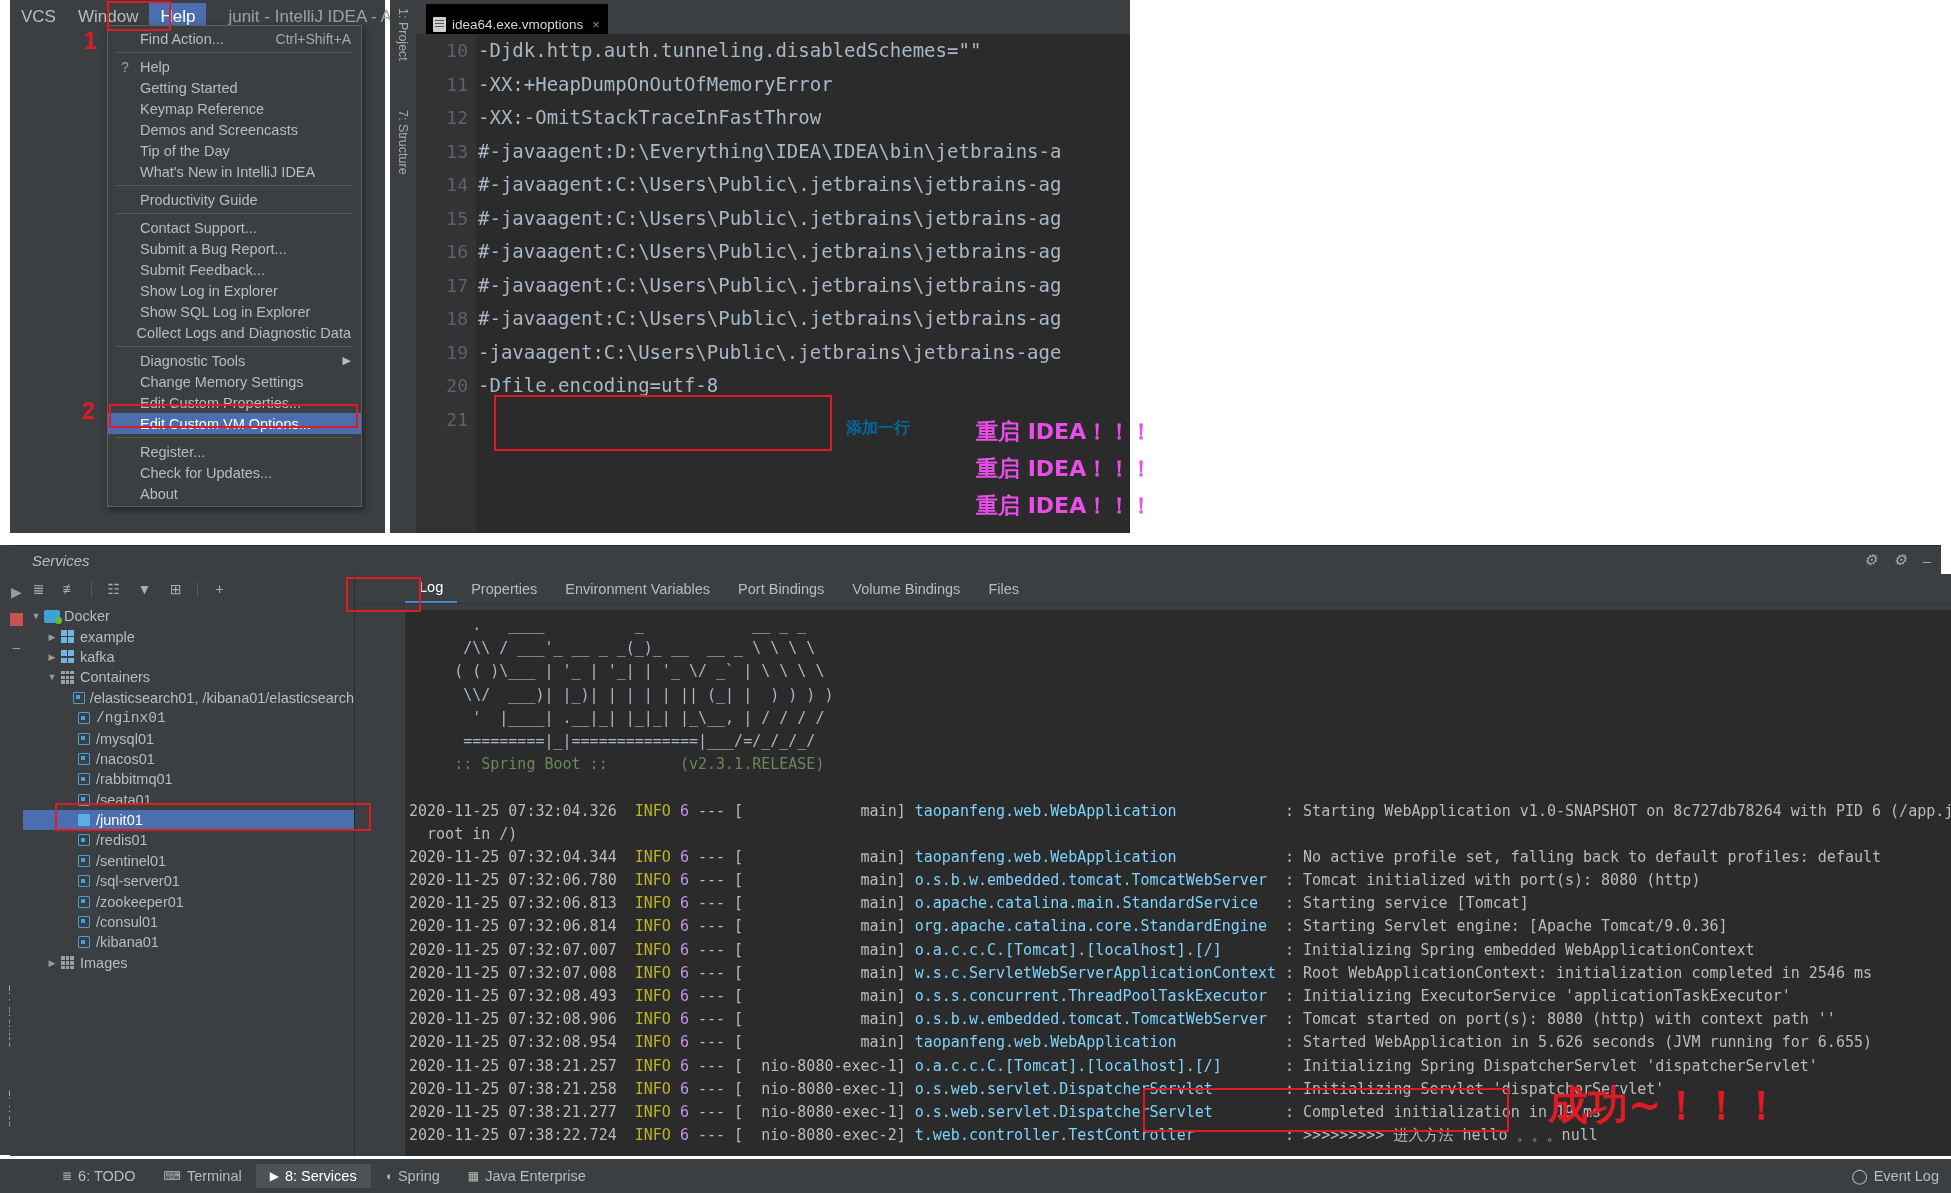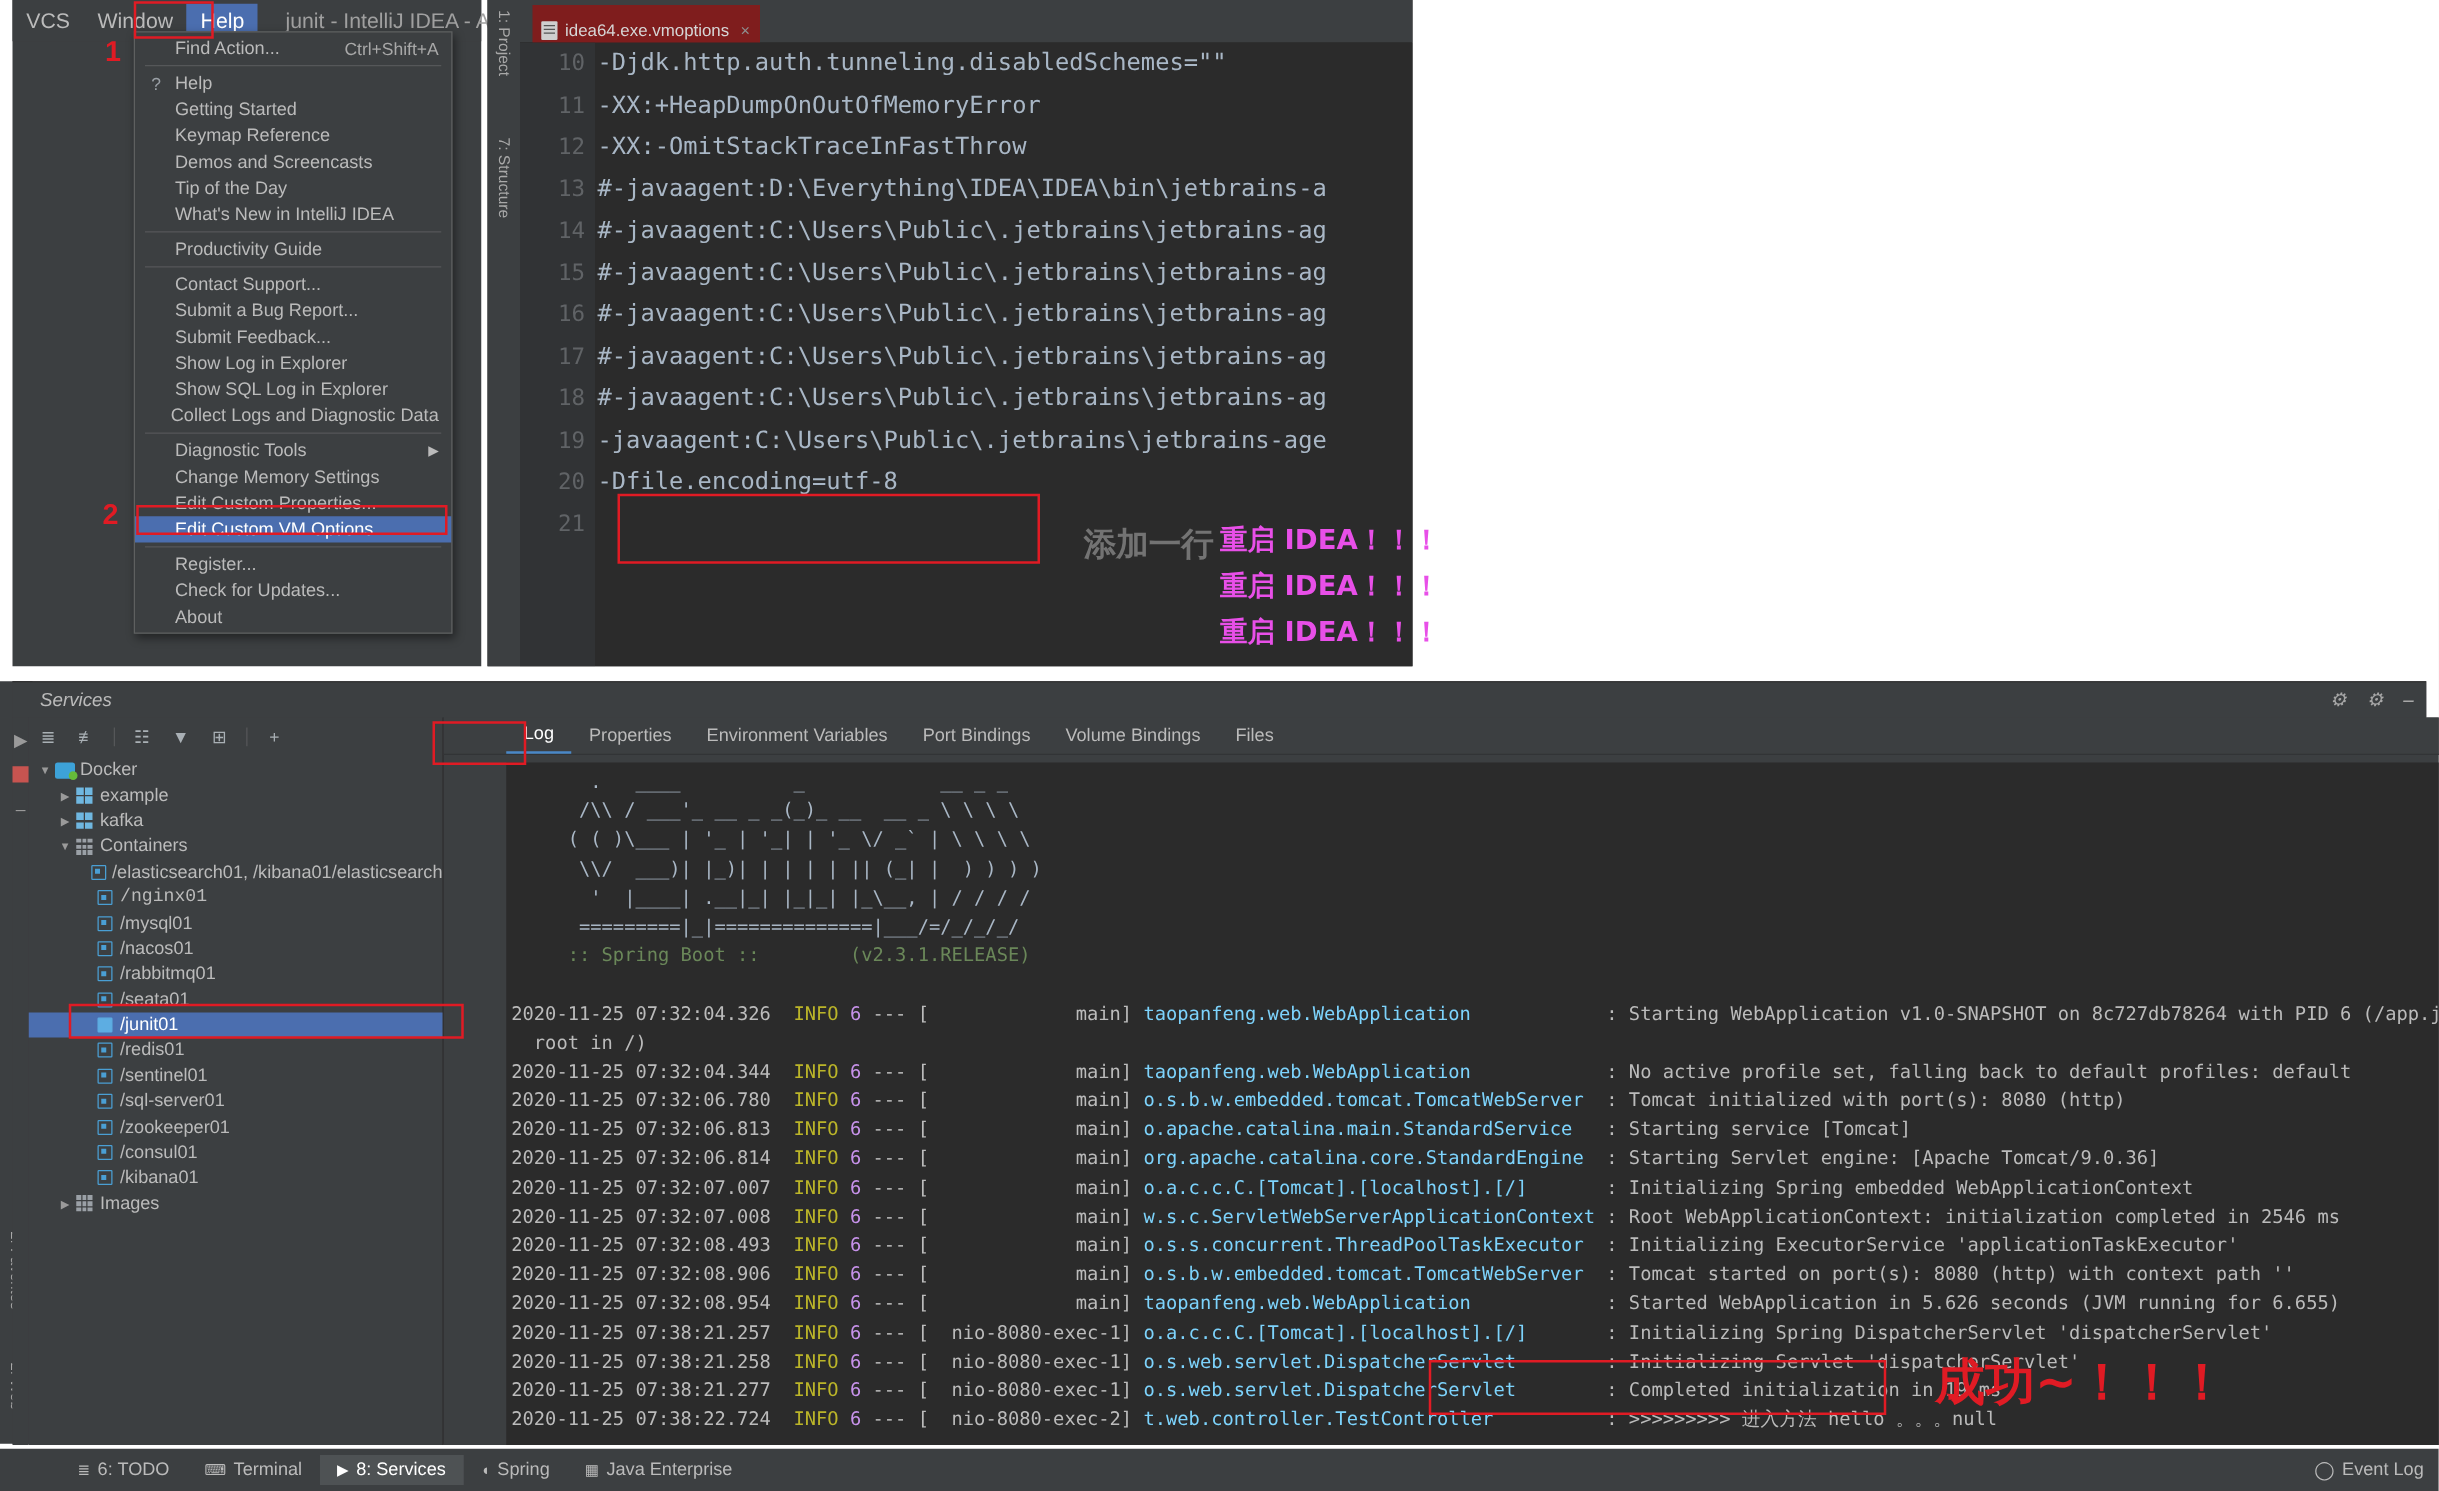--- a/index.html
+++ b/index.html
@@ -63,21 +63,21 @@
     position: absolute; transform-origin: left top;
     writing-mode: vertical-rl; text-orientation: mixed;
     font-size: 12.5px; color: #a9a9a9; white-space: nowrap;
   }
   .editor-tabbar {
     position: absolute; left: 26px; top: 0; width: 714px; height: 34px;
     background: #3c3f41;
   }
   .etab {
     position: absolute; left: 0; top: 4px; height: 42px;
-    background: #7f1d1d; display: flex; align-items: center;
+    background: #000000; display: flex; align-items: center;
     padding: 0 8px 0 7px; color: #d6d6d6; font-size: 13.5px;
     border-bottom: 2px solid #4a88c7;
   }
   .etab .doc-icon {
     width: 13px; height: 15px; background: #cfcfcf; margin-right: 6px;
     position: relative; border-radius: 1px;
   }
   .etab .doc-icon::after {
     content: ""; position: absolute; left: 2px; top: 3px; right: 2px; height: 1px;
     background: #555; box-shadow: 0 3px 0 #555, 0 6px 0 #555;
@@ -372,21 +372,21 @@
           <div class="code-line">#-javaagent:C:\Users\Public\.jetbrains\jetbrains-ag</div>
           <div class="code-line">#-javaagent:C:\Users\Public\.jetbrains\jetbrains-ag</div>
           <div class="code-line">#-javaagent:C:\Users\Public\.jetbrains\jetbrains-ag</div>
           <div class="code-line">-javaagent:C:\Users\Public\.jetbrains\jetbrains-age</div>
           <div class="code-line">-Dfile.encoding=utf-8</div>
         </div>
     </div>
   </div>
 
   <div class="rbox" style="left:494px;top:395px;width:338px;height:56px;"></div>
-  <div class="anno-cn" style="left:867px;top:418px;color:#737373;font-size:26px;">添加一行</div>
+  <div class="anno-cn" style="left:846px;top:418px;color:#0369a1;font-size:16px;">添加一行</div>
   <div class="anno-cn" style="left:976px;top:417px;color:#e84fe8;font-size:22px;">重启 IDEA！！！</div>
   <div class="anno-cn" style="left:976px;top:454px;color:#e84fe8;font-size:22px;">重启 IDEA！！！</div>
   <div class="anno-cn" style="left:976px;top:491px;color:#e84fe8;font-size:22px;">重启 IDEA！！！</div>
 
   <div class="left-vstrip">
     <div class="vlabel" style="left:6px;top:440px;">2: Favorites</div>
     <div class="vlabel" style="left:6px;top:545px;">2: Web</div>
   </div>
 
   <div class="services-window">

